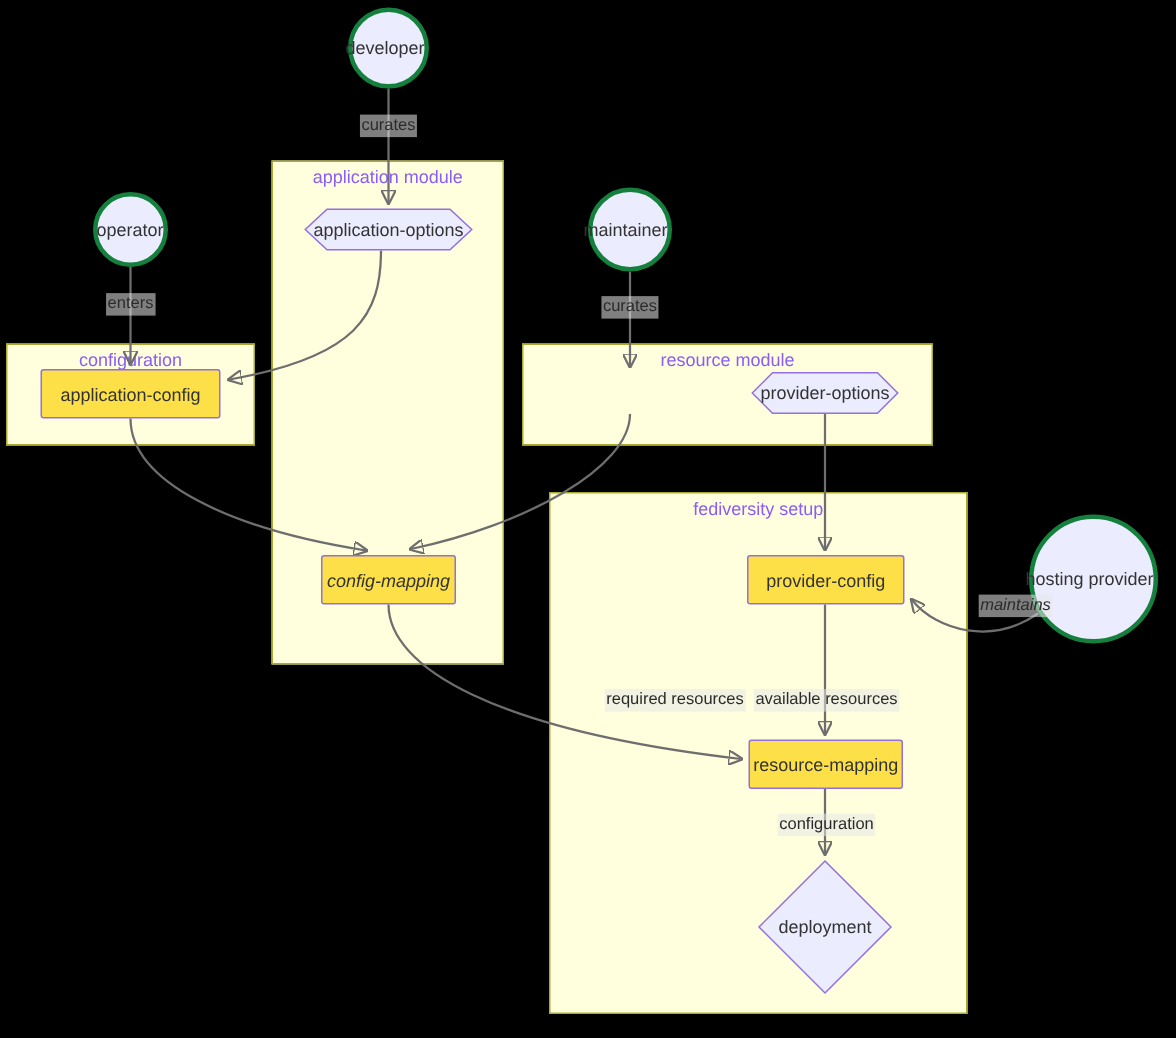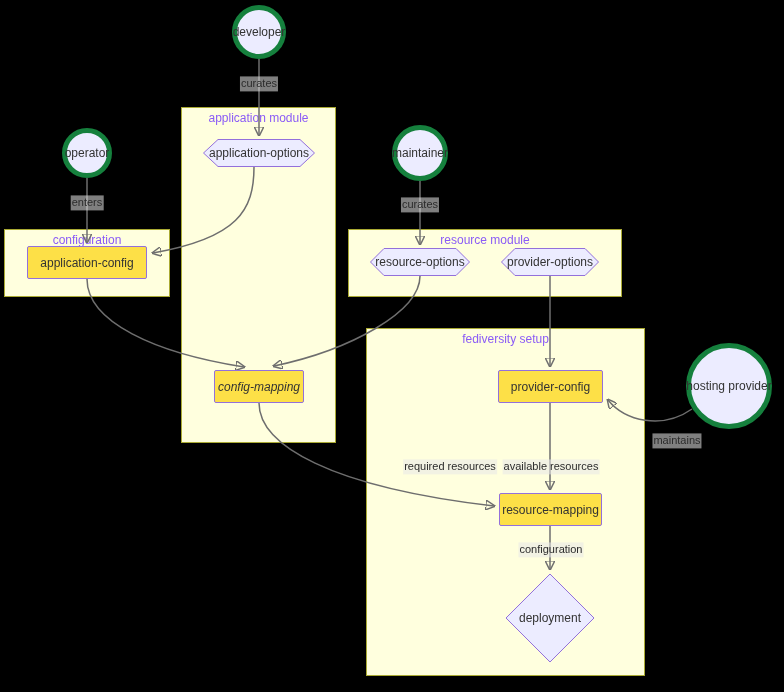--- a/index.html
+++ b/index.html
@@ -39,23 +39,24 @@
     font-size: 12px;
     text-align: center;
   }
   .node.rect {
     background: #fde047;
     border: 1px solid #9370DB;
     border-radius: 2px;
   }
   .node.circle {
     background: #ECECFF;
-    border: 5px solid #15803d;
+    border: 3px solid #15803d;
     border-radius: 50%;
     white-space: nowrap;
+    justify-content: flex-end;
   }
   .node.shape { background: transparent; }
   .node.shape svg { position: absolute; left: 0; top: 0; width: 100%; height: 100%; overflow: visible; }
   .node.shape .lbl { position: relative; z-index: 1; white-space: nowrap; }
 
   .edge-label {
     position: absolute;
     z-index: 4;
     transform: translate(-50%, -50%);
     background: rgba(232, 232, 232, 0.55);
@@ -123,26 +124,20 @@
     <svg viewBox="0 0 112 28" preserveAspectRatio="none">
       <polygon points="15,0.5 97,0.5 111.5,14 97,27.5 15,27.5 0.5,14" fill="#ECECFF" stroke="#9370DB" stroke-width="1"></polygon>
     </svg>
     <span class="lbl">application-options</span>
   </div>
 
   <div class="node rect" style="left:27px; top:246px; width:120px; height:33px;">
     <span>application-config</span>
   </div>
 
-  <div class="node shape" style="left:370px; top:248px; width:100px; height:28px;">
-    <svg viewBox="0 0 100 28" preserveAspectRatio="none">
-      <polygon points="14,0.5 86,0.5 99.5,14 86,27.5 14,27.5 0.5,14" fill="#ECECFF" stroke="#9370DB" stroke-width="1"></polygon>
-    </svg>
-    <span class="lbl">resource-options</span>
-  </div>
 
   <div class="node shape" style="left:501px; top:248px; width:98px; height:28px;">
     <svg viewBox="0 0 98 28" preserveAspectRatio="none">
       <polygon points="14,0.5 84,0.5 97.5,14 84,27.5 14,27.5 0.5,14" fill="#ECECFF" stroke="#9370DB" stroke-width="1"></polygon>
     </svg>
     <span class="lbl">provider-options</span>
   </div>
 
   <div class="node rect" style="left:214px; top:370px; width:90px; height:33px;font-style:italic;">
     <span>config-mapping</span>
@@ -159,18 +154,18 @@
   <div class="node shape" style="left:505px; top:573px; width:90px; height:90px;">
     <svg viewBox="0 0 90 90" preserveAspectRatio="none">
       <polygon points="45,1 89,45 45,89 1,45" fill="#ECECFF" stroke="#9370DB" stroke-width="1"></polygon>
     </svg>
     <span class="lbl">deployment</span>
   </div>
 
   <div class="edge-label" style="left:259px; top:84px;">curates</div>
   <div class="edge-label" style="left:87px; top:203px;">enters</div>
   <div class="edge-label" style="left:420px; top:205px;">curates</div>
-  <div class="edge-label" style="left:677px; top:441px;">maintains</div>
+  <div class="edge-label" style="left:677px; top:404px;font-style:italic;">maintains</div>
   <div class="edge-label" style="left:450px; top:467px;">required resources</div>
   <div class="edge-label" style="left:551px; top:467px;">available resources</div>
   <div class="edge-label" style="left:551px; top:550px;">configuration</div>
 
 </div>
 
 </body></html>

